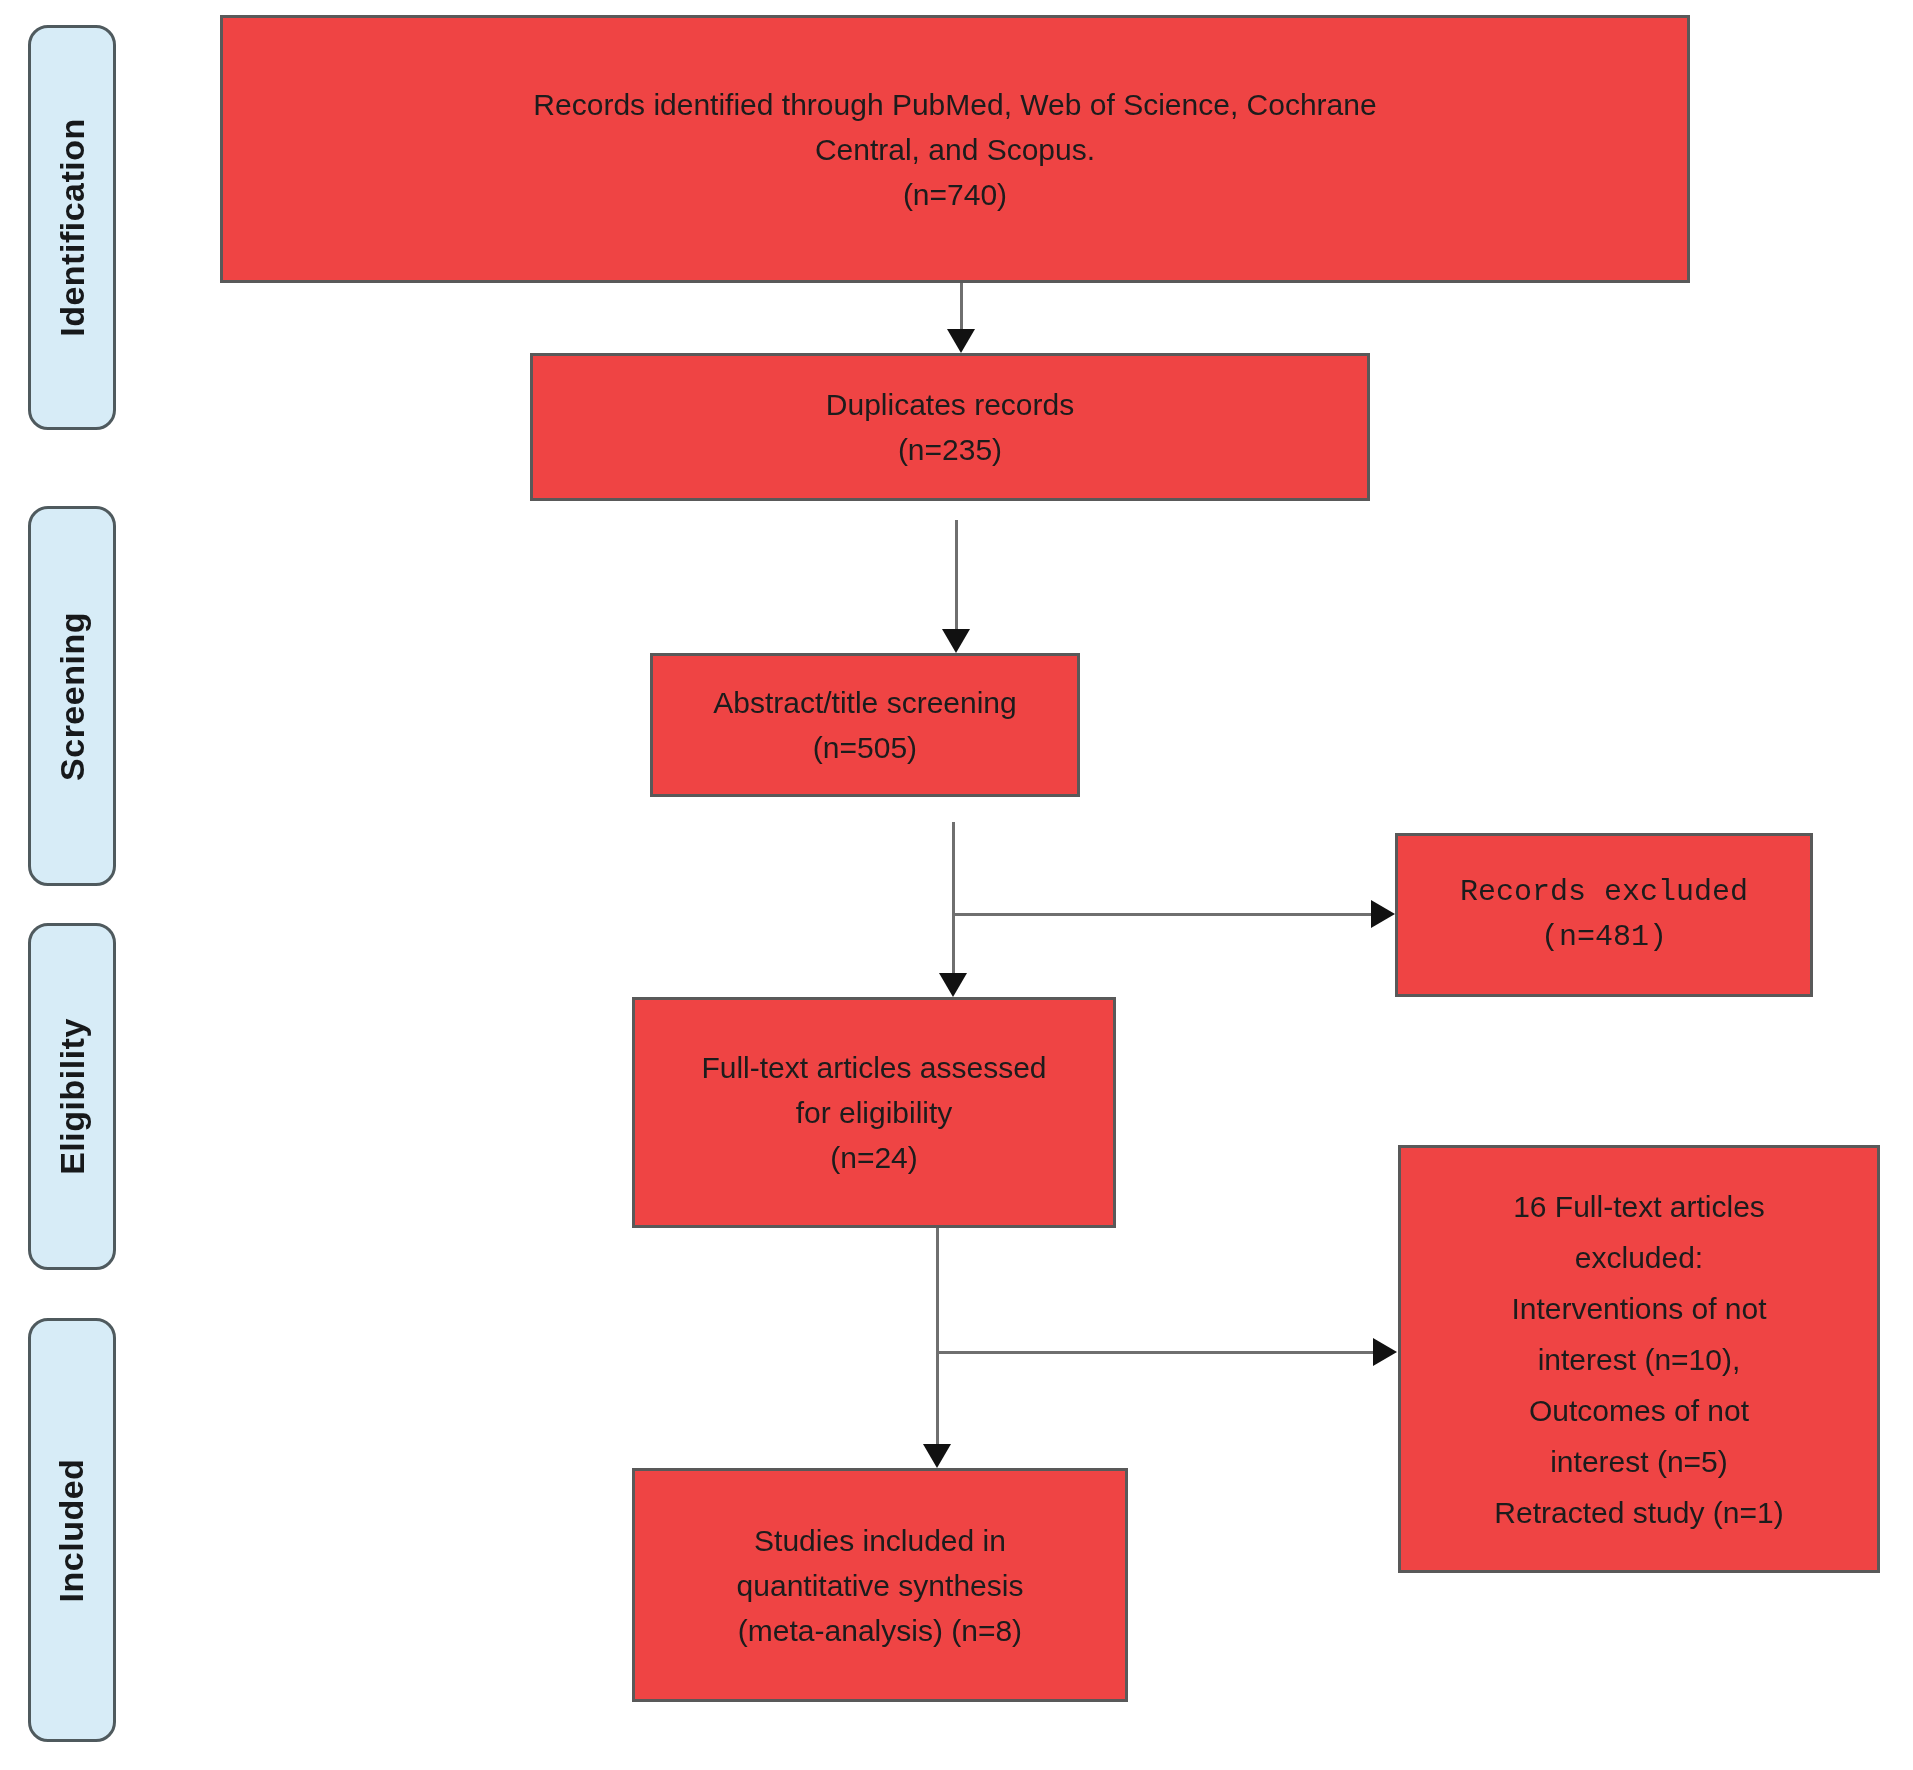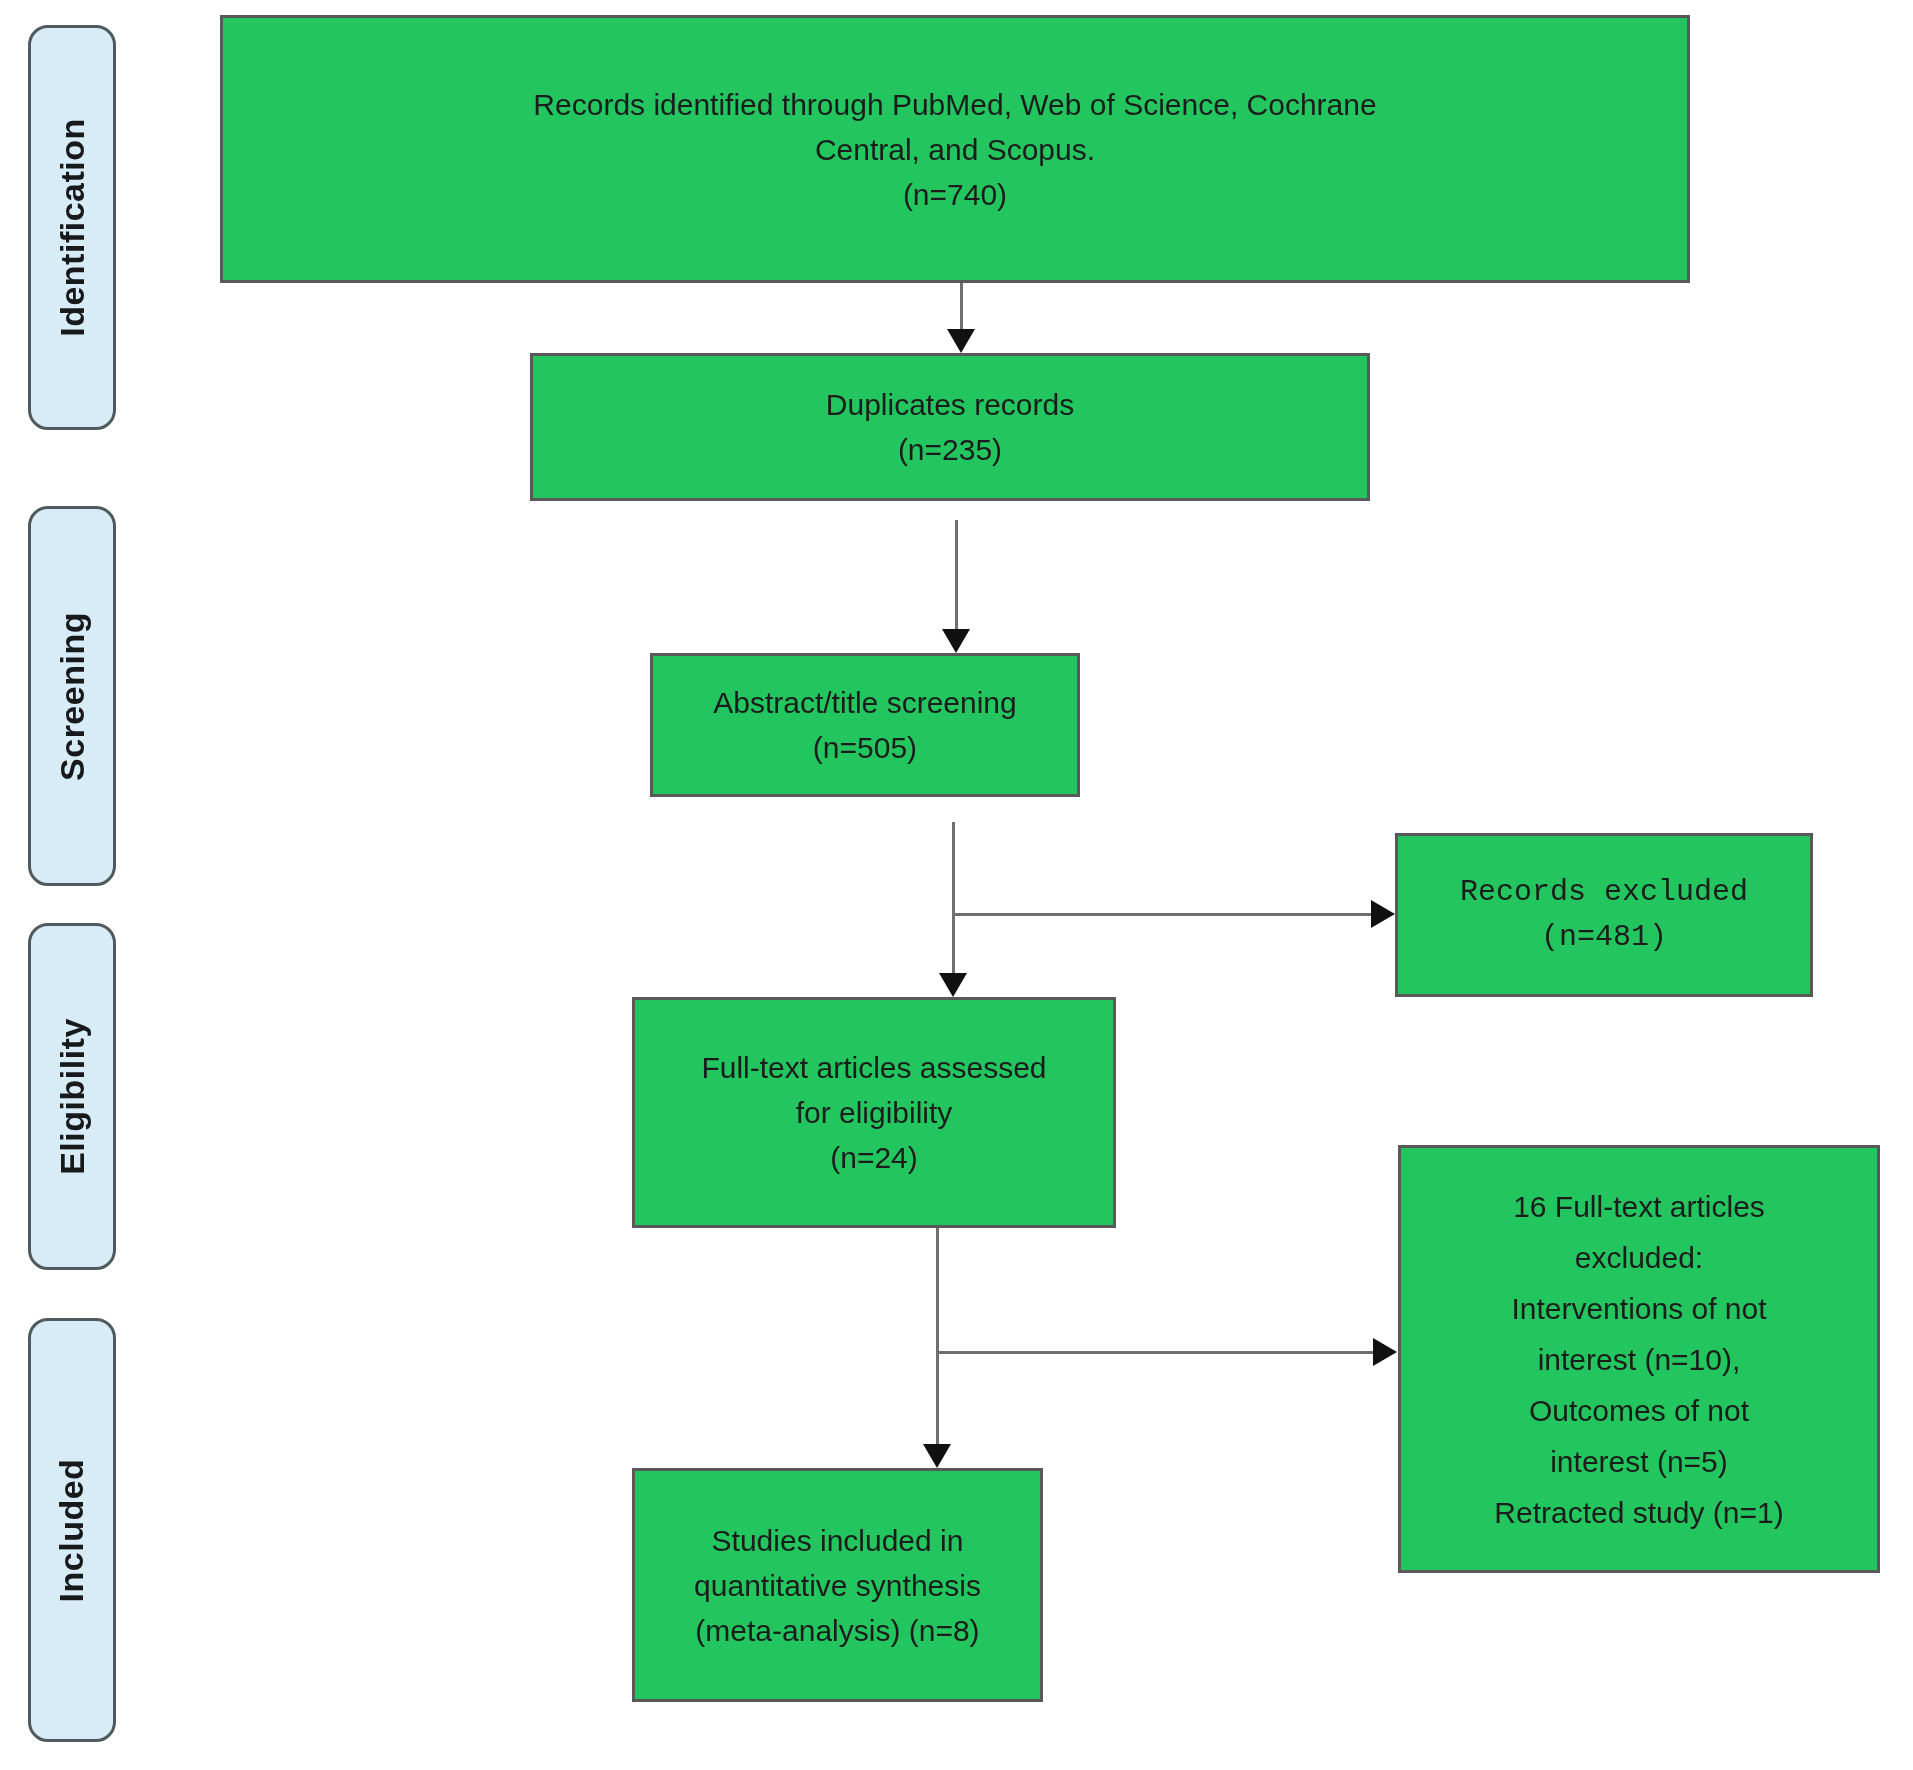--- a/index.html
+++ b/index.html
@@ -30,21 +30,21 @@
     transform: rotate(-90deg);
     white-space: nowrap;
     font-size: 34px;
     font-weight: bold;
     letter-spacing: 0.5px;
     color: #17191b;
   }
   
   .fbox {
     position: absolute;
-    background: #22c55e;
+    background: #ef4444;
     border: 3px solid #595959;
     box-sizing: border-box;
     display: flex;
     align-items: center;
     justify-content: center;
     text-align: center;
   }
   .fbox-text {
     white-space: pre-line;
     font-size: 30px;
@@ -130,21 +130,21 @@
   <div class="fbox" style="left:1398px; top:1145px; width:482px; height:428px;">
     <span class="fbox-text loose">16 Full-text articles
 excluded:
 Interventions of not
 interest (n=10),
 Outcomes of not
 interest (n=5)
 Retracted study (n=1)</span>
   </div>
 
-  <div class="fbox" style="left:632px; top:1468px; width:411px; height:234px;">
+  <div class="fbox" style="left:632px; top:1468px; width:496px; height:234px;">
     <span class="fbox-text">Studies included in
 quantitative synthesis
 (meta-analysis) (n=8)</span>
   </div>
 
   <div class="vline" style="left:960px; top:283px; height:48px;"></div>
   <div class="arrow-down" style="left:947px; top:329px;"></div>
 
   <div class="vline" style="left:955px; top:520px; height:111px;"></div>
   <div class="arrow-down" style="left:942px; top:629px;"></div>

